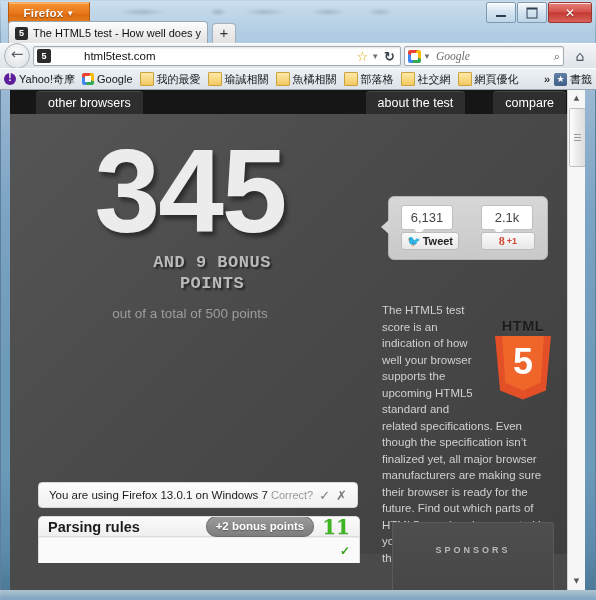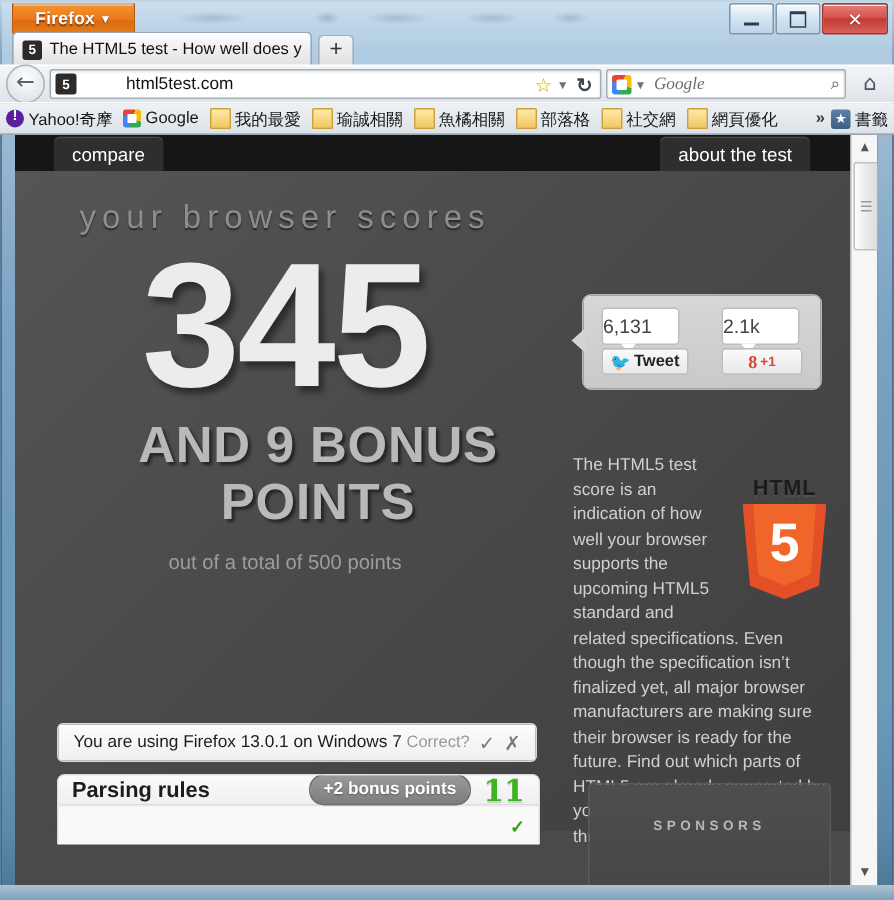--- a/index.html
+++ b/index.html
@@ -193,21 +193,21 @@
     border-radius:6px;border:1px solid #b6b6b6;
   }
   .social:before{
     content:"";position:absolute;left:-8px;top:22px;
     border-top:8px solid transparent;border-bottom:8px solid transparent;
     border-right:9px solid #d4d4d4;
   }
   .bubble{
     position:absolute;width:50px;height:23px;top:8px;
     background:#fff;border:1px solid #bfbfbf;border-radius:3px;
-    color:#444;font-size:13px;line-height:23px;
+    color:#444;font-size:13px;text-align:center;line-height:23px;
   }
   .bubble:after{
     content:"";position:absolute;left:12px;bottom:-6px;
     border-left:5px solid transparent;border-right:5px solid transparent;
     border-top:6px solid #fff;
   }
   .bubble.tw{left:12px;}
   .bubble.gp{right:14px;}
   .sbtn{
     position:absolute;height:18px;bottom:9px;
@@ -225,24 +225,24 @@
   
   .score-wrap{position:absolute;left:0;top:0;width:360px;text-align:center;padding-top:18px;}
   .scores-label{color:#8d8d8d;font-size:22px;letter-spacing:4px;text-shadow:0 1px 1px rgba(0,0,0,.5);}
   .bignum{
     color:#ececec;font-size:118px;font-weight:bold;line-height:.98;
     letter-spacing:-2px;margin-top:2px;
     text-shadow:3px 4px 4px rgba(0,0,0,.45);
     font-family:"Liberation Sans",sans-serif;
   }
   .bonus{
-    color:#b9b9b9;font-size:34px;font-weight:bold;line-height:1.02;
+    color:#b9b9b9;font-size:17px;font-weight:bold;line-height:1.02;
     letter-spacing:.5px;margin-top:4px;
     text-shadow:2px 2px 2px rgba(0,0,0,.5);
-    font-family:Liberation Sans, sans-serif;
+    font-family:Liberation Mono, monospace;
     margin-left:44px;
   }
   .outof{color:#9d9d9d;font-size:13.5px;margin-top:14px;}
 
   
   .descr{
     position:absolute;right:14px;top:188px;width:172px;
     color:#d0d0d0;font-size:11.5px;line-height:16.5px;
   }
   .html5-logo{
@@ -426,41 +426,41 @@
     <span class="bm-chev">»</span>
     <span class="bm-star-btn">★</span>
     <span>書籤</span>
   </div>
 
   <div class="viewport">
     <div class="page">
 
 
       <div class="tabs-row">
+        <div class="stab inactive">other browsers</div>
+        <div class="stab right">about the test</div>
         <div class="stab inactive">compare</div>
-        <div class="stab right">about the test</div>
       </div>
 
       <div class="body-area">
 
         <div class="social">
           <div class="bubble tw">6,131</div>
           <div class="bubble gp">2.1k</div>
           <div class="sbtn tw">
             <span class="tw-bird">🐦</span>
             <span>Tweet</span>
           </div>
           <div class="sbtn gp">
             <span class="gp-g">8</span>
             <span class="gp-plus">+1</span>
           </div>
         </div>
 
         <div class="score-wrap">
-          <div class="scores-label">your browser scores</div>
           <div class="bignum">345</div>
           <div class="bonus">AND 9 BONUS</div>
           <div class="bonus">POINTS</div>
           <div class="outof">out of a total of 500 points</div>
         </div>
 
         <div class="descr">
           <div class="html5-logo">
             <div class="h5-word">HTML</div>
             <div class="h5-shield">

